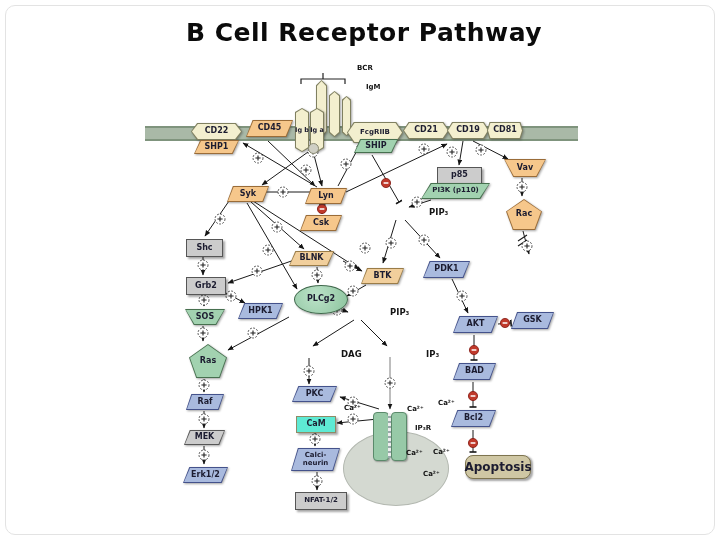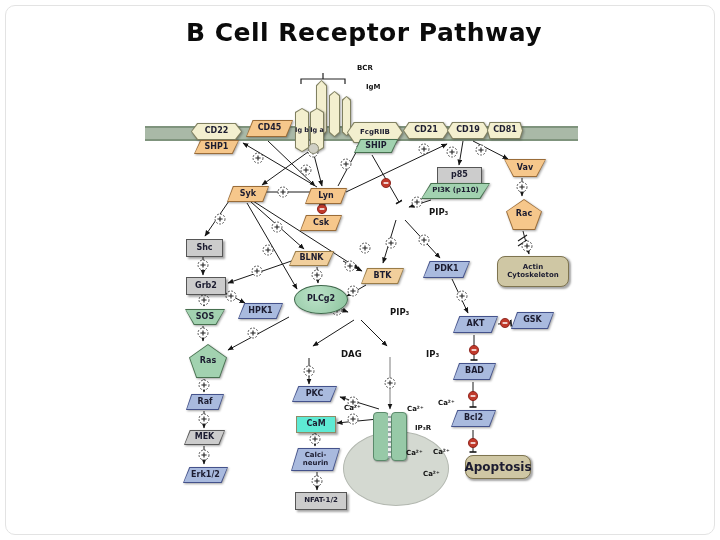--- a/index.html
+++ b/index.html
@@ -253,21 +253,20 @@
     </div>
   <div class="node shape pgram c-tan" style="left:289px;top:251px;width:45px;height:15px">
       <span class="lbl">BLNK</span>
     </div>
   <div class="node shape pgram c-tan" style="left:361px;top:268px;width:43px;height:16px">
       <span class="lbl">BTK</span>
     </div>
   <div class="node shape pgram c-bl" style="left:423px;top:261px;width:47px;height:17px">
       <span class="lbl">PDK1</span>
     </div>
-  <div class="node round fs7" style="left:497px;top:256px;width:70px;height:29px">Actin Cytoskeleton</div>
   <div class="node ellipse" style="left:294px;top:285px;width:52px;height:27px">PLCg2</div>
   <div class="node txt" style="left:346px;top:308px;width:30px">PIP₃</div>
   <div class="node shape pgram c-bl" style="left:453px;top:316px;width:45px;height:17px">
       <span class="lbl">AKT</span>
     </div>
   <div class="node shape pgram c-bl" style="left:511px;top:312px;width:43px;height:17px">
       <span class="lbl">GSK</span>
     </div>
   <div class="node shape pent c-gr" style="left:189px;top:344px;width:38px;height:34px">
       <span class="lbl">Ras</span>

